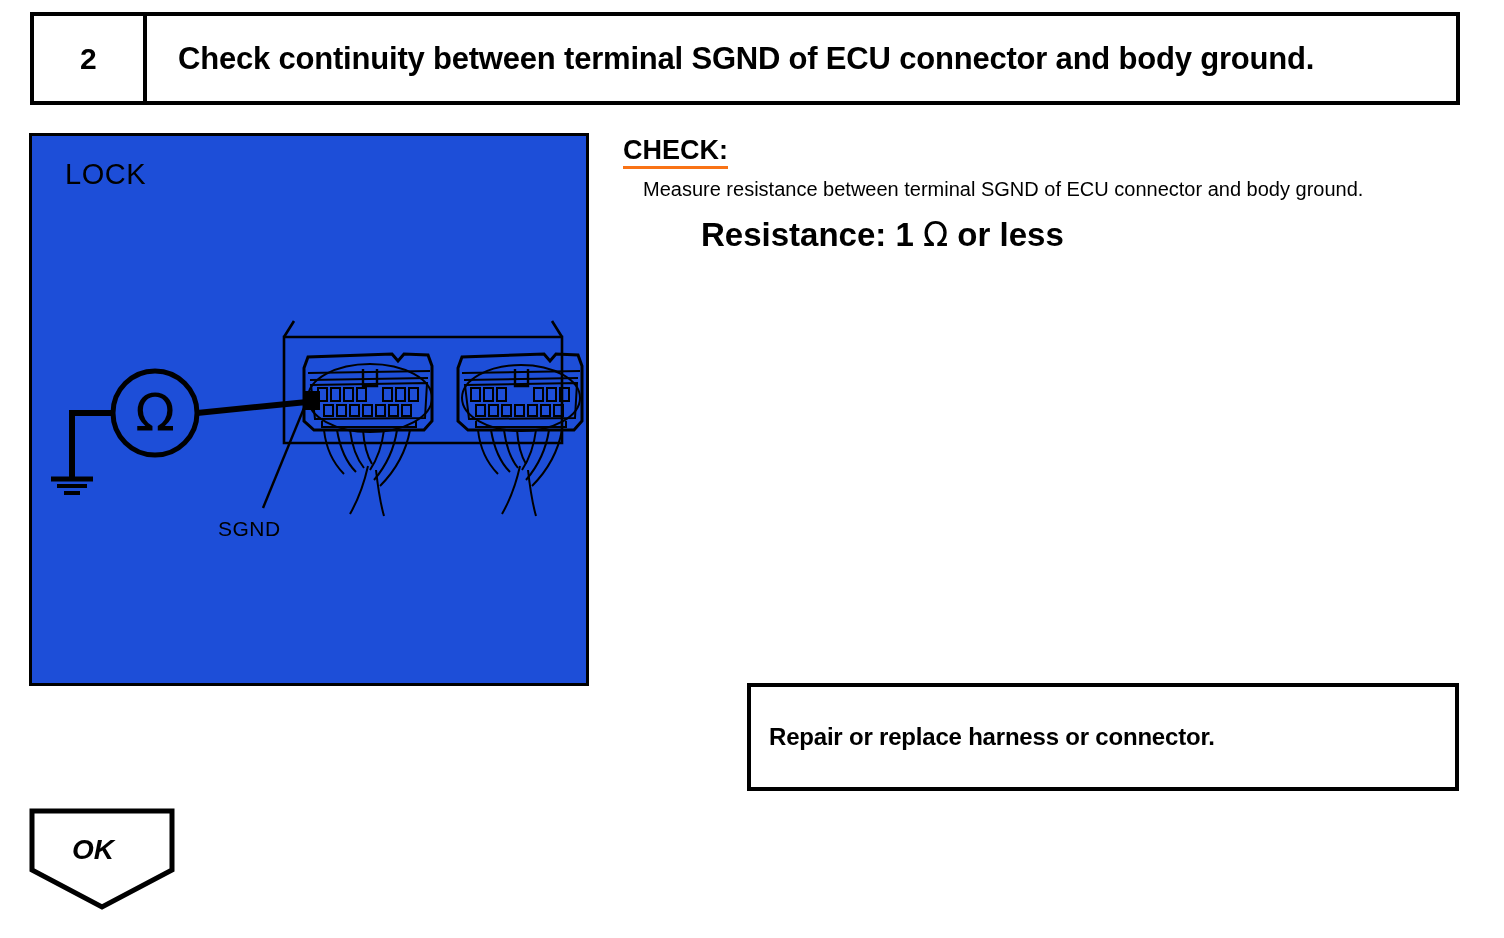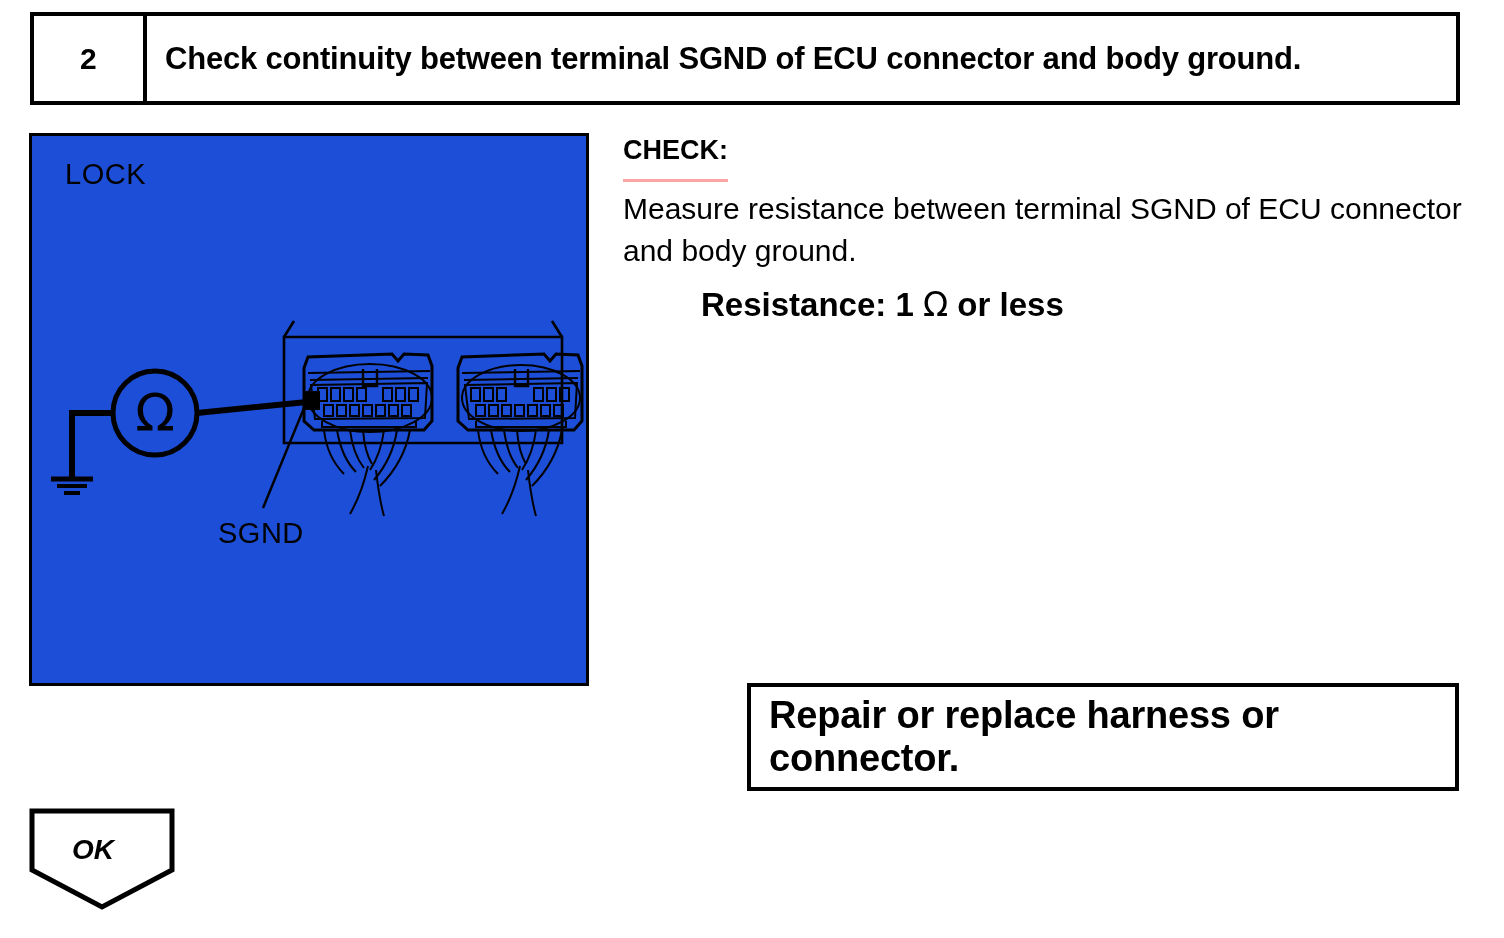--- a/index.html
+++ b/index.html
@@ -45,21 +45,21 @@
     width: 4px;
     background: #000;
   }
   .step-title-cell {
     flex: 1;
     box-sizing: border-box;
     border: 4px solid #000;
     border-left: none;
     display: flex;
     align-items: center;
-    padding-left: 18px;
+    padding-left: 31px;
   }
   .step-title-cell .title {
     font-size: 31px;
     font-weight: bold;
     letter-spacing: -0.2px;
     white-space: nowrap;
   }
 
   
   .illustration {
@@ -77,49 +77,50 @@
     position: absolute;
     left: 33px;
     top: 22px;
     font-size: 29px;
     letter-spacing: 0.5px;
   }
   .sgnd-label {
     position: absolute;
     left: 186px;
     top: 381px;
-    font-size: 29px;
+    font-size: 21px;
     letter-spacing: 0.5px;
   }
   .illus-svg {
     position: absolute;
     left: 0;
     top: 0;
   }
 
   
   .check-block {
     position: absolute;
     left: 623px;
     top: 136px;
     width: 860px;
   }
   .lbl-underline {
     display: inline-block;
     font-size: 27px;
     font-weight: bold;
-    border-bottom: 3px solid #fca5a5;
-    padding-bottom: 14px;
+    border-bottom: 3px solid #f97316;
+    padding-bottom: 1px;
     line-height: 1.06;
   }
   .check-body {
-    font-size: 30px;
+    font-size: 20px;
     line-height: 1.42;
     margin-top: 6px;
     width: 852px;
+    margin-left: 20px;
   }
   .ok-label-wrap { margin-top: 5px; }
   .ok-spec {
     font-size: 33px;
     font-weight: bold;
     margin-top: 12px;
     margin-left: 78px;
   }
   .ohm-sym { font-weight: normal; font-family: "DejaVu Sans", sans-serif; }
 
@@ -151,21 +152,21 @@
     top: 0;
     width: 712px;
     height: 108px;
     box-sizing: border-box;
     border: 4px solid #000;
     display: flex;
     align-items: center;
     padding-left: 18px;
   }
   .ng-box .ng-msg {
-    font-size: 38px;
+    font-size: 24px;
     font-weight: bold;
     letter-spacing: -0.2px;
   }
 
   
   .ok-pent {
     position: absolute;
     left: 29px;
     top: 808px;
     width: 146px;

